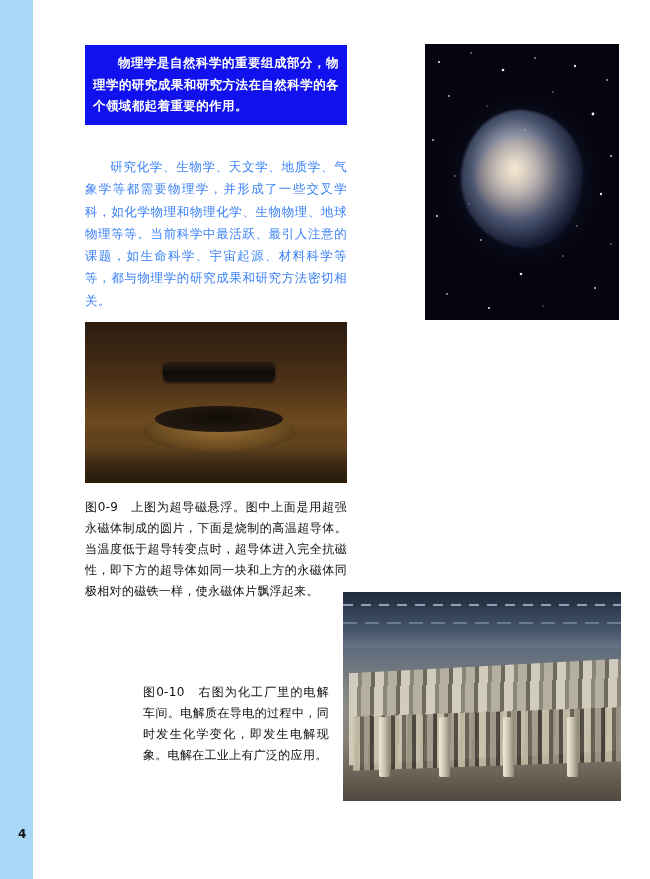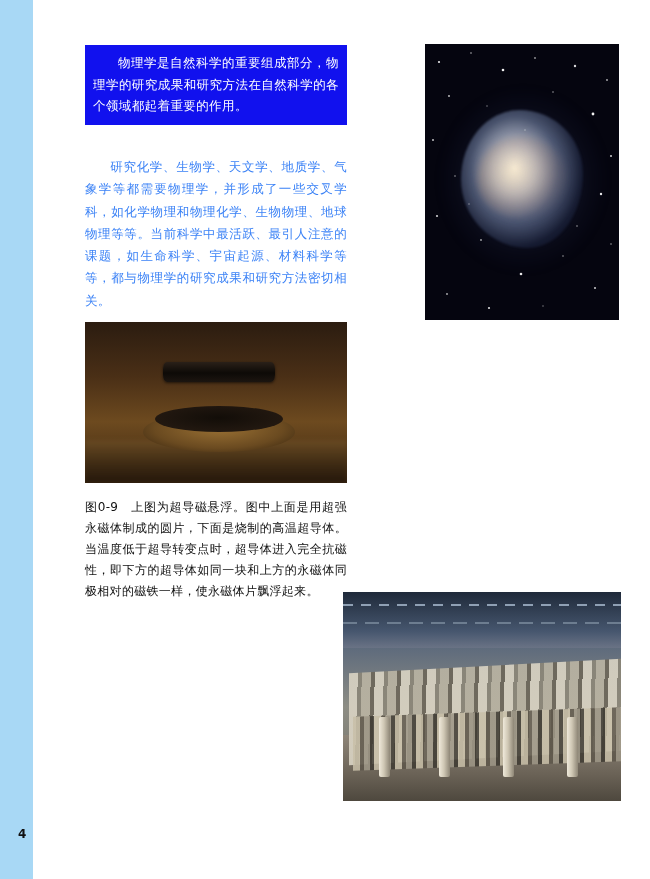--- a/index.html
+++ b/index.html
@@ -29,20 +29,21 @@
     top: 45px;
     width: 262px;
     background: #1111ee;
     color: #ffffff;
     font-size: 12.5px;
     line-height: 1.72;
     padding: 7px 8px 8px 8px;
     box-sizing: border-box;
     text-align: justify;
     letter-spacing: 0.4px;
+    font-weight: bold;
   }
   .intro-box .indent { display: inline-block; width: 2em; }
 
   
   .para {
     position: absolute;
     left: 52px;
     top: 156px;
     width: 262px;
     font-size: 12.5px;
@@ -277,20 +278,21 @@
 
   <div class="fig-maglev">
     <div class="maglev-vapour"></div>
     <div class="maglev-disc"></div>
     <div class="maglev-disc2"></div>
     <div class="maglev-mag"></div>
   </div>
 
   <div class="caption cap-maglev">图0-9　上图为超导磁悬浮。图中上面是用超强永磁体制成的圆片，下面是烧制的高温超导体。当温度低于超导转变点时，超导体进入完全抗磁性，即下方的超导体如同一块和上方的永磁体同极相对的磁铁一样，使永磁体片飘浮起来。</div>
 
+  <div class="caption cap-plant">图0-10　右图为化工厂里的电解车间。电解质在导电的过程中，同时发生化学变化，即发生电解现象。电解在工业上有广泛的应用。</div>
 
   <div class="fig-plant">
     <div class="plant-roof"></div>
     <div class="plant-truss"></div>
     <div class="plant-truss2"></div>
     <div class="plant-floor"></div>
     <div class="plant-cells"></div>
     <div class="plant-cells2"></div>
     <div class="plant-pillar" style="left:36px"></div>
     <div class="plant-pillar" style="left:96px"></div>

